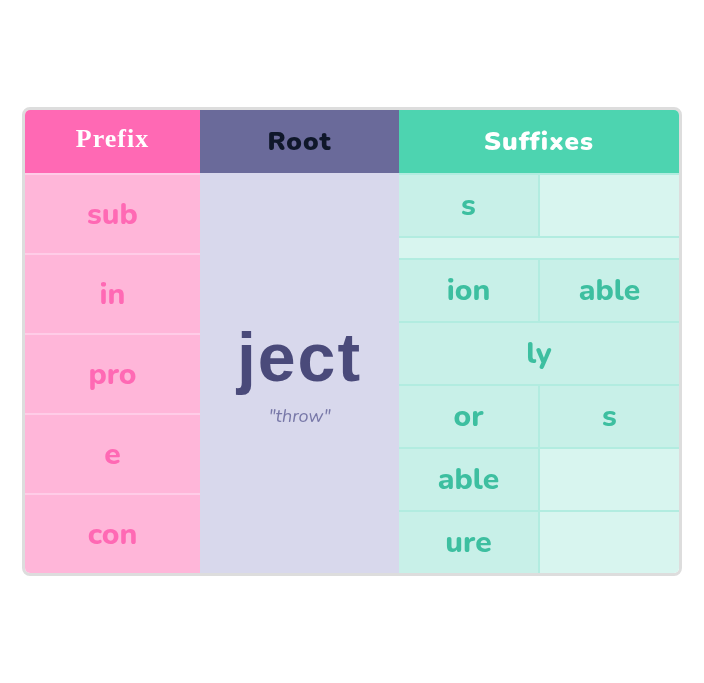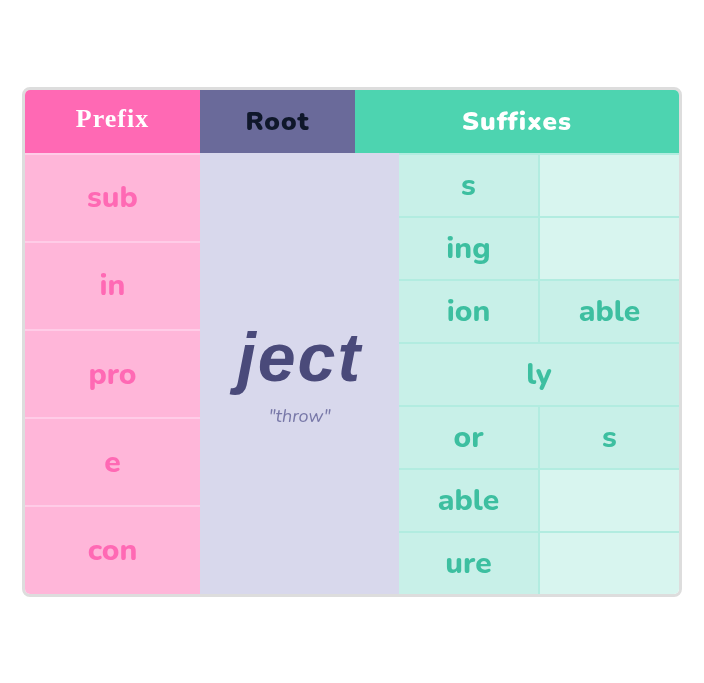--- a/index.html
+++ b/index.html
@@ -45,21 +45,21 @@
       background: #6a6a9a;
       text-align: center;
       padding: 14px 8px;
       font-size: 26px;
       font-weight: 900;
       color: #0f172a;
       letter-spacing: 1px;
     }
 
     .col-suffixes-header {
-      width: 324px;
+      width: 280px;
       background: #4dd4b0;
       text-align: center;
       padding: 14px 22px;
       font-size: 26px;
       font-weight: 900;
       color: #fff;
       letter-spacing: 1px;
     }
 
     
@@ -93,21 +93,20 @@
       justify-content: center;
       padding: 20px 8px;
     }
 
     .root-word {
       font-size: 68px;
       font-weight: 900;
       color: #4a4a7a;
       letter-spacing: 2px;
       font-family: 'Arial Rounded MT Bold', Arial, sans-serif;
-      font-style: italic;
     }
 
     .root-meaning {
       font-size: 18px;
       color: #7878a8;
       margin-top: 8px;
       font-style: italic;
     }
 
     
@@ -177,21 +176,20 @@
       <span class="root-word">ject</span>
       <span class="root-meaning">"throw"</span>
     </div>
 
     <div class="suffixes-cells">
       <div class="suffix-row">
         <div class="suffix-cell">s</div>
         <div class="suffix-cell empty"></div>
       </div>
       <div class="suffix-row">
-        <div class="suffix-cell">ing</div>
         <div class="suffix-cell empty"></div>
       </div>
       <div class="suffix-row">
         <div class="suffix-cell">ion</div>
         <div class="suffix-cell">able</div>
       </div>
       <div class="suffix-row">
         <div class="suffix-cell">ly</div>
       </div>
       <div class="suffix-row">

